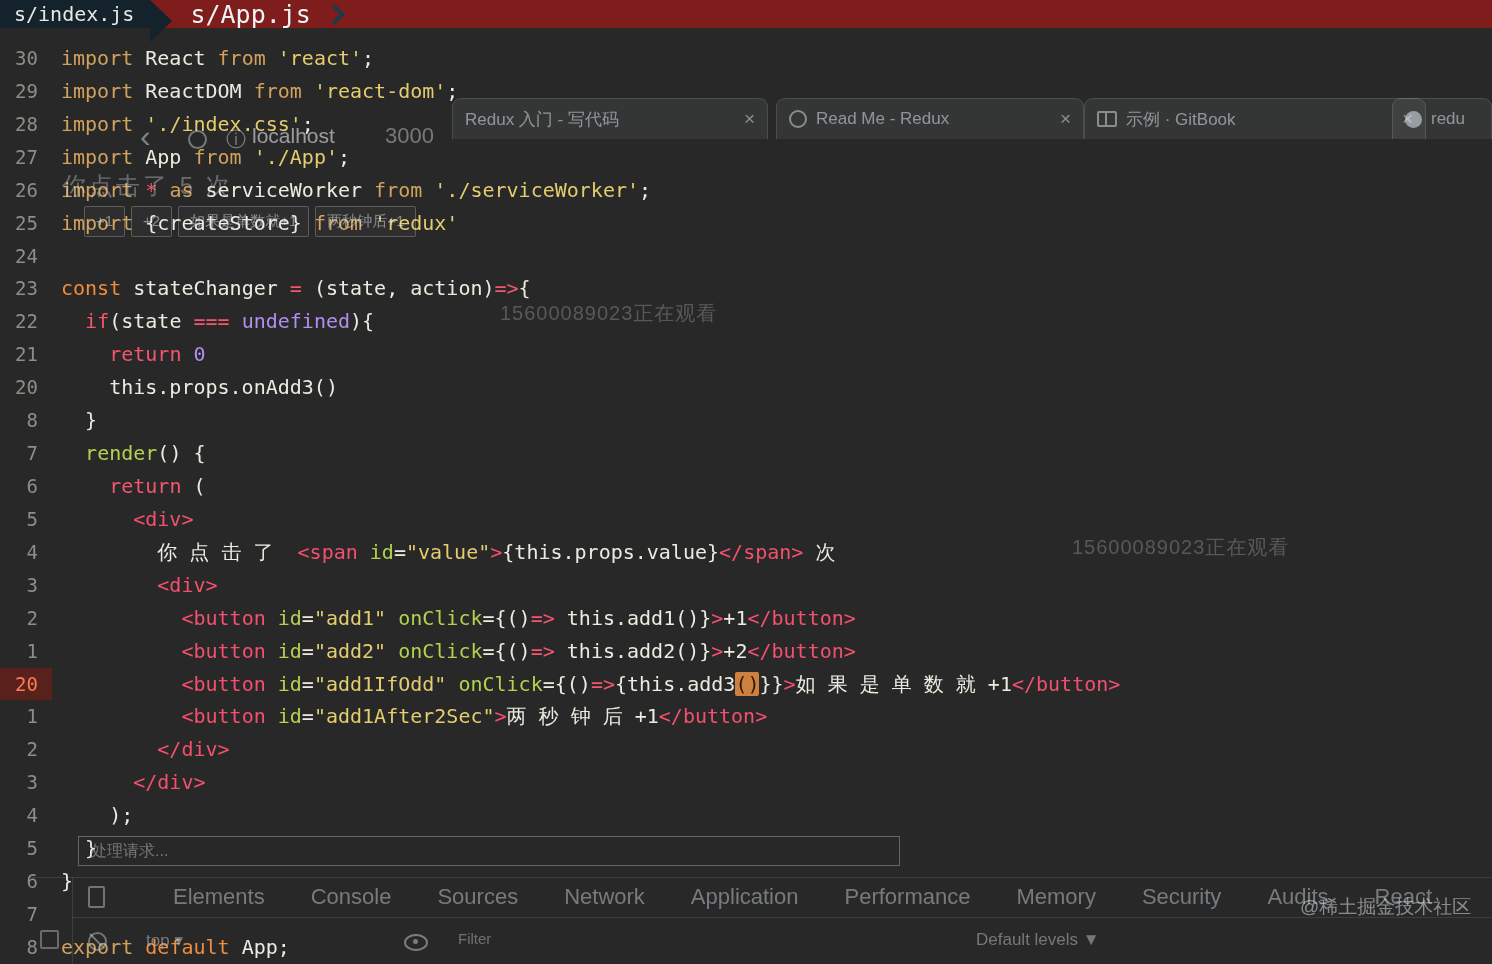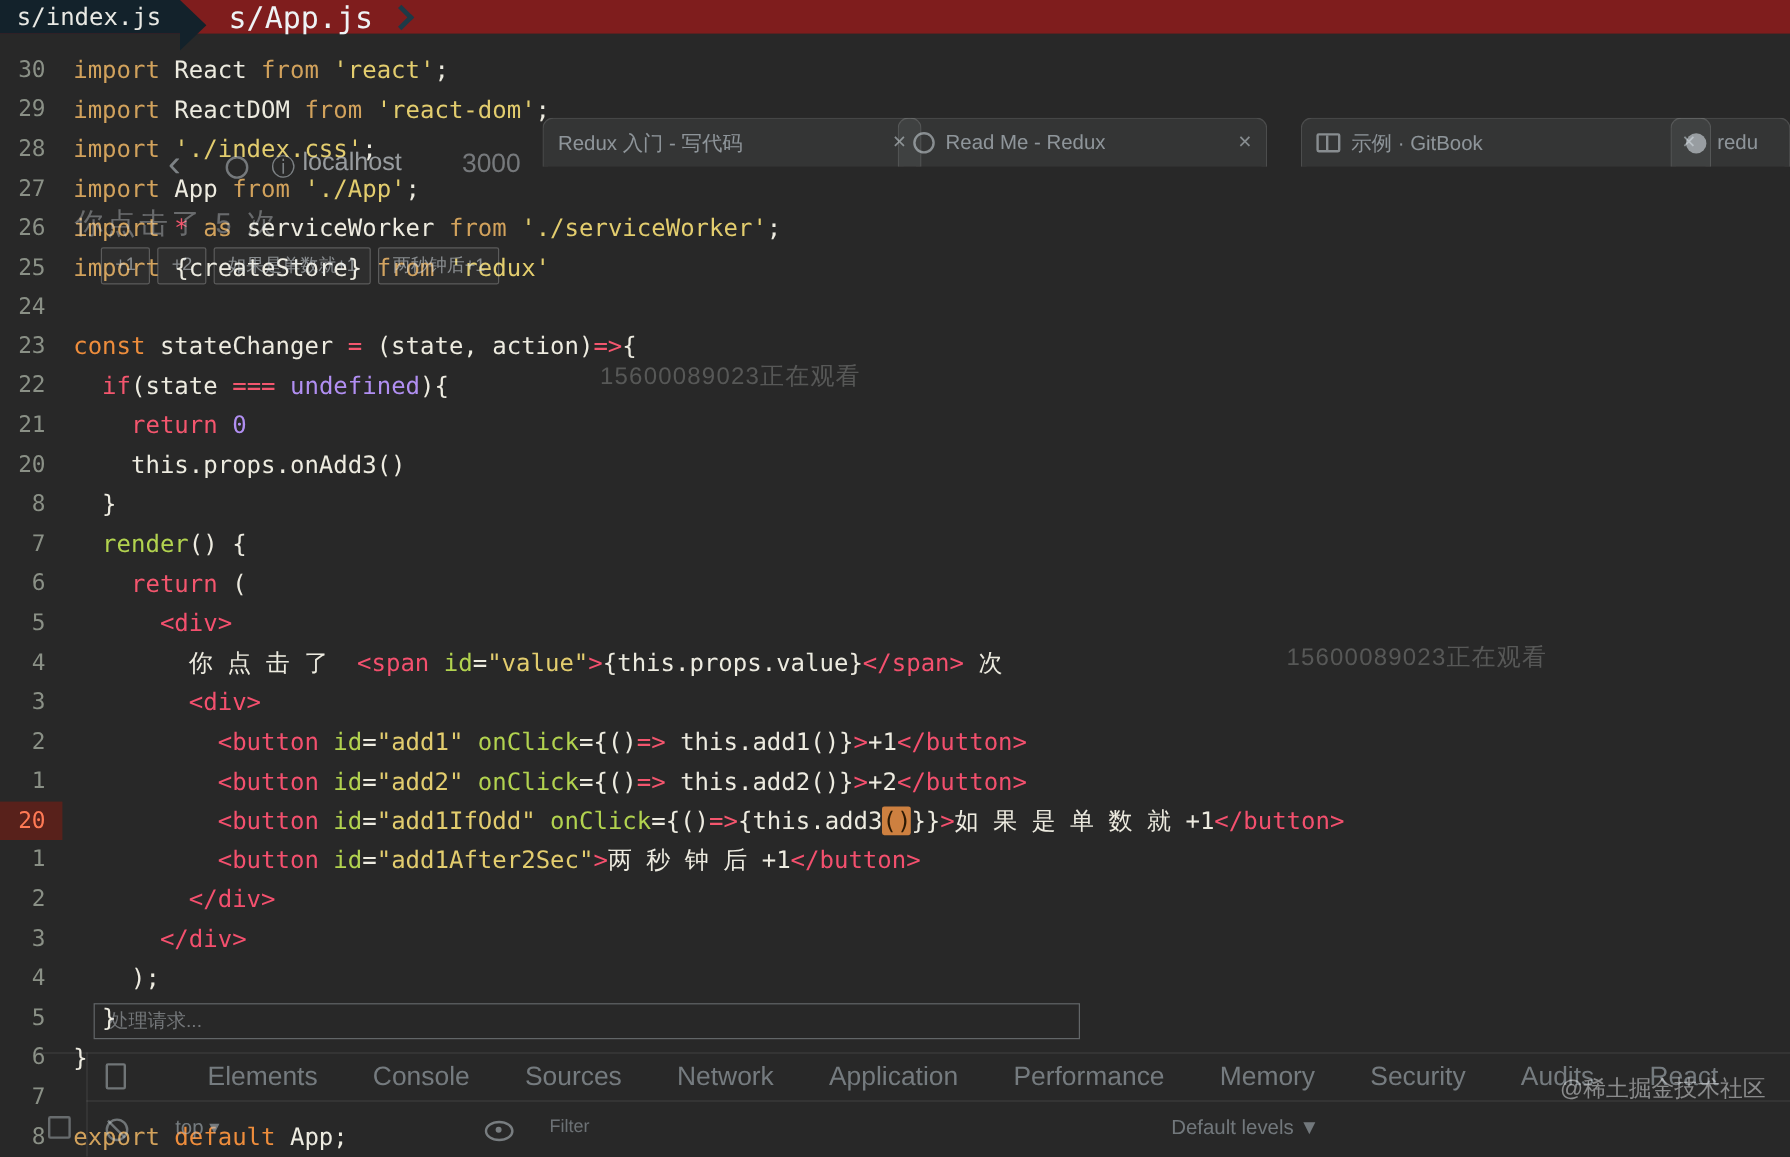--- a/index.html
+++ b/index.html
@@ -128,21 +128,21 @@
     <div class="code-row"><div class="gutter">8</div><div class="code-text"><span class="tk-imp">export</span><span class="tk-pl"> </span><span class="tk-kwo">default</span><span class="tk-pl"> App;</span></div></div>
   </div>
 
 <div class="ghost-layer">
 
   <div>
       <div class="g-tab" style="left: 452px; width: 316px;">
         <span class="g-tab-label">Redux 入门 - 写代码</span>
         <span class="g-tab-close">×</span>
       </div>
-      <div class="g-tab" style="left: 748px; width: 308px;">
+      <div class="g-tab" style="left: 776px; width: 308px;">
         <span class="g-icon g-icon-redux"></span>
         <span class="g-tab-label">Read Me - Redux</span>
         <span class="g-tab-close">×</span>
       </div>
       <div class="g-tab" style="left: 1084px; width: 342px;">
         <span class="g-icon g-icon-gitbook"></span>
         <span class="g-tab-label">示例 · GitBook</span>
         <span class="g-tab-close">×</span>
       </div>
       <div class="g-tab" style="left: 1392px; width: 100px;">

